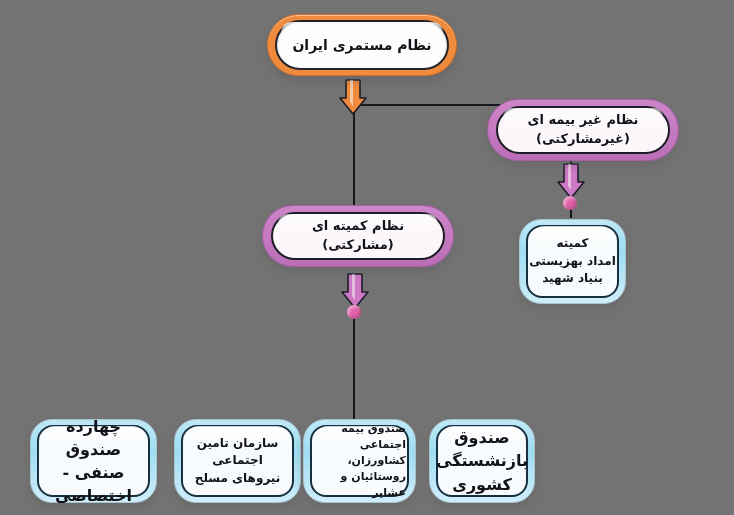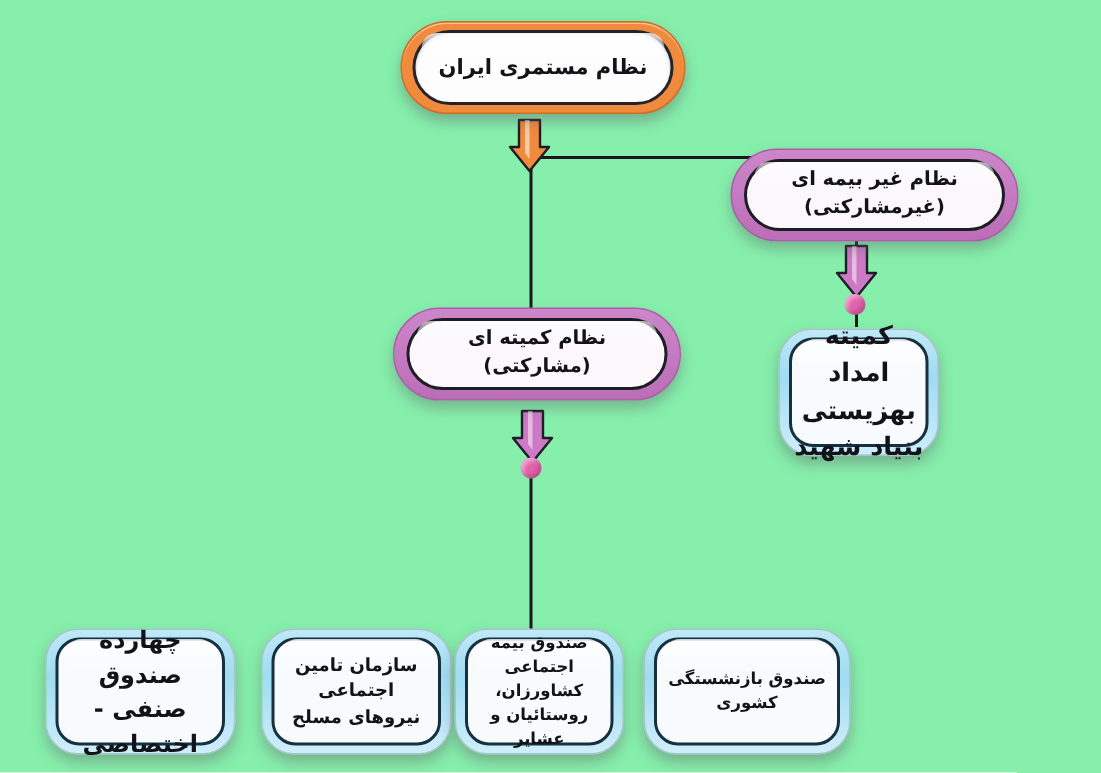--- a/index.html
+++ b/index.html
@@ -8,21 +8,21 @@
     padding: 0;
     background: #ffffff;
   }
   body {
     font-family: "DejaVu Sans", "Liberation Sans", sans-serif;
   }
   #stage {
     position: relative;
     width: 734px;
     height: 515px;
-    background: #86efac;
+    background: #737373;
     overflow: hidden;
   }
 
   
   .line-v, .line-h {
     position: absolute;
     background: #17171d;
   }
   .line-v { width: 2px; }
   .line-h { height: 2px; }
@@ -201,21 +201,21 @@
   </div>
 
   <div class="node n-purple" style="left:262px; top:205px; width:192px; height:62px; font-size:13px;">
     <div class="band"></div>
     <div class="inner"></div>
     <div class="gloss"></div>
     <div class="txt">نظام کمیته ای
 (مشارکتی)</div>
   </div>
 
-  <div class="node n-cyan" style="left:519px; top:219px; width:107px; height:85px; font-size:17px;">
+  <div class="node n-cyan" style="left:519px; top:219px; width:107px; height:85px; font-size:12px;">
     <div class="band"></div>
     <div class="inner"></div>
     <div class="gloss"></div>
     <div class="txt">کمیته
 امداد بهزیستی
 بنیاد شهید</div>
   </div>
 
   <div class="node n-cyan" style="left:30px; top:419px; width:127px; height:84px; font-size:16px;">
     <div class="band"></div>
@@ -226,30 +226,30 @@
   </div>
 
   <div class="node n-cyan" style="left:174px; top:419px; width:127px; height:84px; font-size:12px;">
     <div class="band"></div>
     <div class="inner"></div>
     <div class="gloss"></div>
     <div class="txt">سازمان تامین اجتماعی
 نیروهای مسلح</div>
   </div>
 
-  <div class="node n-cyan" style="left:303px; top:419px; width:113px; height:84px; font-size:11px;">
+  <div class="node n-cyan" style="left:303px; top:419px; width:113px; height:84px; font-size:11px;text-align:right;">
     <div class="band"></div>
     <div class="inner"></div>
     <div class="gloss"></div>
     <div class="txt">صندوق بیمه
 اجتماعی کشاورزان،
 روستائیان و عشایر</div>
   </div>
 
-  <div class="node n-cyan" style="left:429px; top:419px; width:138px; height:84px; font-size:11px;">
+  <div class="node n-cyan" style="left:429px; top:419px; width:106px; height:84px; font-size:16px;">
     <div class="band"></div>
     <div class="inner"></div>
     <div class="gloss"></div>
     <div class="txt">صندوق بازنشستگی
 کشوری</div>
   </div>
 
 
 </div>
 

